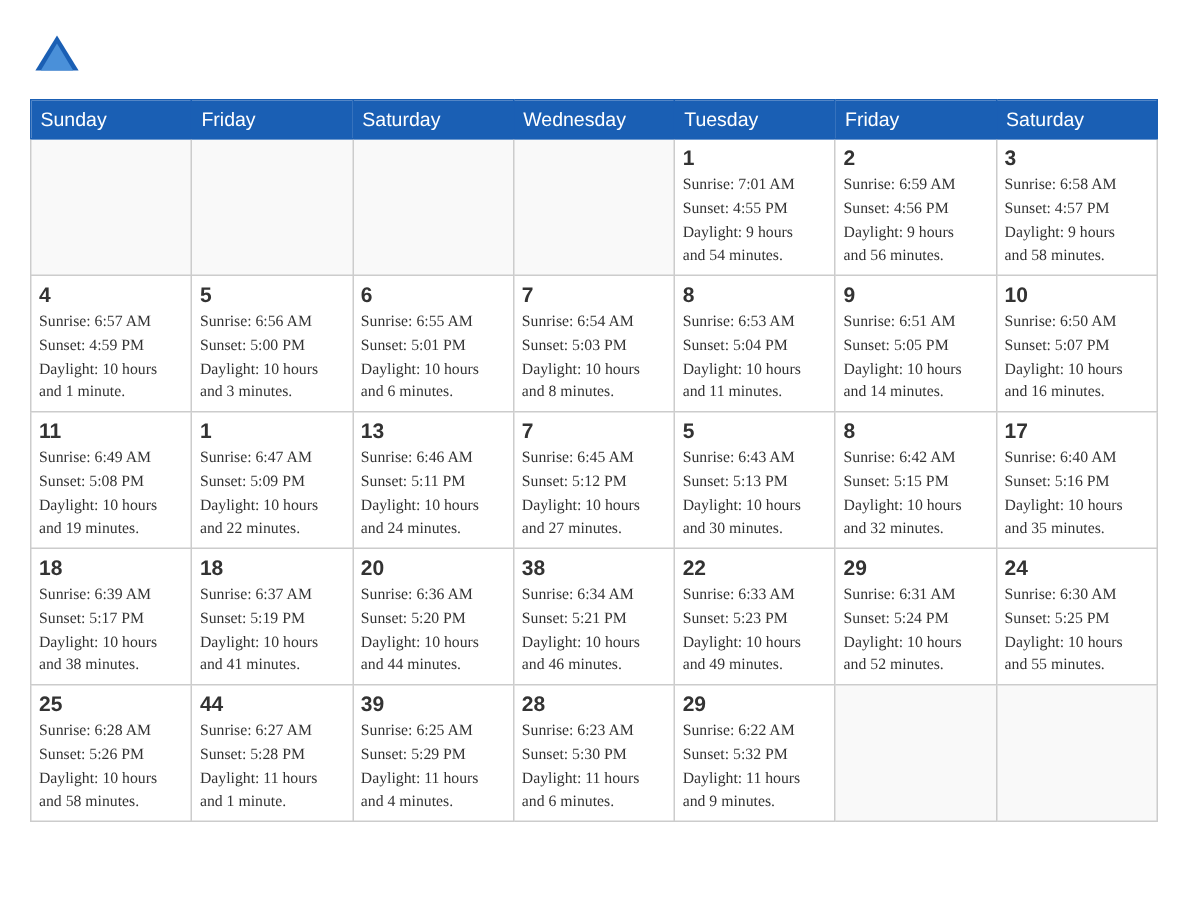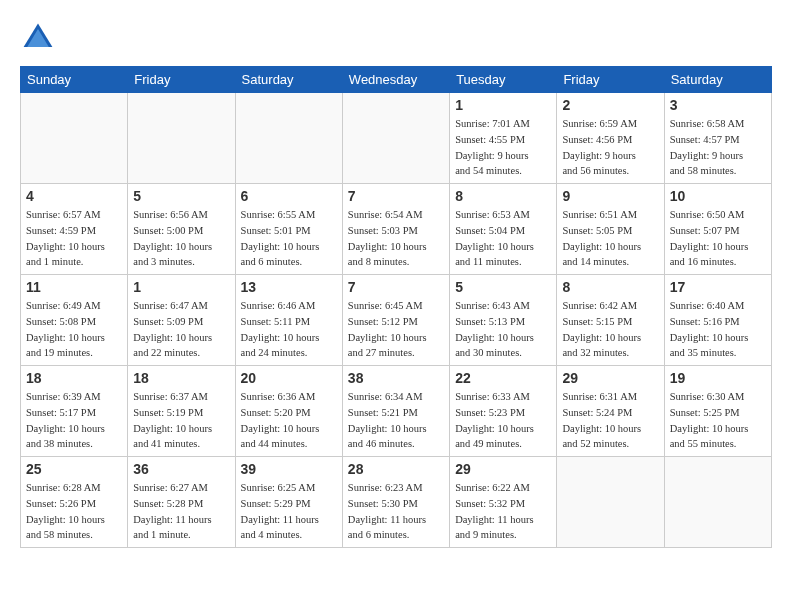--- a/index.html
+++ b/index.html
@@ -220,31 +220,31 @@
         </td>
         <td>
           <div class="day-number">22</div>
           <div class="day-info">Sunrise: 6:33 AM<br>Sunset: 5:23 PM<br>Daylight: 10 hours<br>and 49 minutes.</div>
         </td>
         <td>
           <div class="day-number">29</div>
           <div class="day-info">Sunrise: 6:31 AM<br>Sunset: 5:24 PM<br>Daylight: 10 hours<br>and 52 minutes.</div>
         </td>
         <td>
-          <div class="day-number">19</div>
+          <div class="day-number">24</div>
           <div class="day-info">Sunrise: 6:30 AM<br>Sunset: 5:25 PM<br>Daylight: 10 hours<br>and 55 minutes.</div>
         </td>
       </tr>
       <tr>
         <td>
           <div class="day-number">25</div>
           <div class="day-info">Sunrise: 6:28 AM<br>Sunset: 5:26 PM<br>Daylight: 10 hours<br>and 58 minutes.</div>
         </td>
         <td>
-          <div class="day-number">36</div>
+          <div class="day-number">44</div>
           <div class="day-info">Sunrise: 6:27 AM<br>Sunset: 5:28 PM<br>Daylight: 11 hours<br>and 1 minute.</div>
         </td>
         <td>
           <div class="day-number">39</div>
           <div class="day-info">Sunrise: 6:25 AM<br>Sunset: 5:29 PM<br>Daylight: 11 hours<br>and 4 minutes.</div>
         </td>
         <td>
           <div class="day-number">28</div>
           <div class="day-info">Sunrise: 6:23 AM<br>Sunset: 5:30 PM<br>Daylight: 11 hours<br>and 6 minutes.</div>
         </td>

